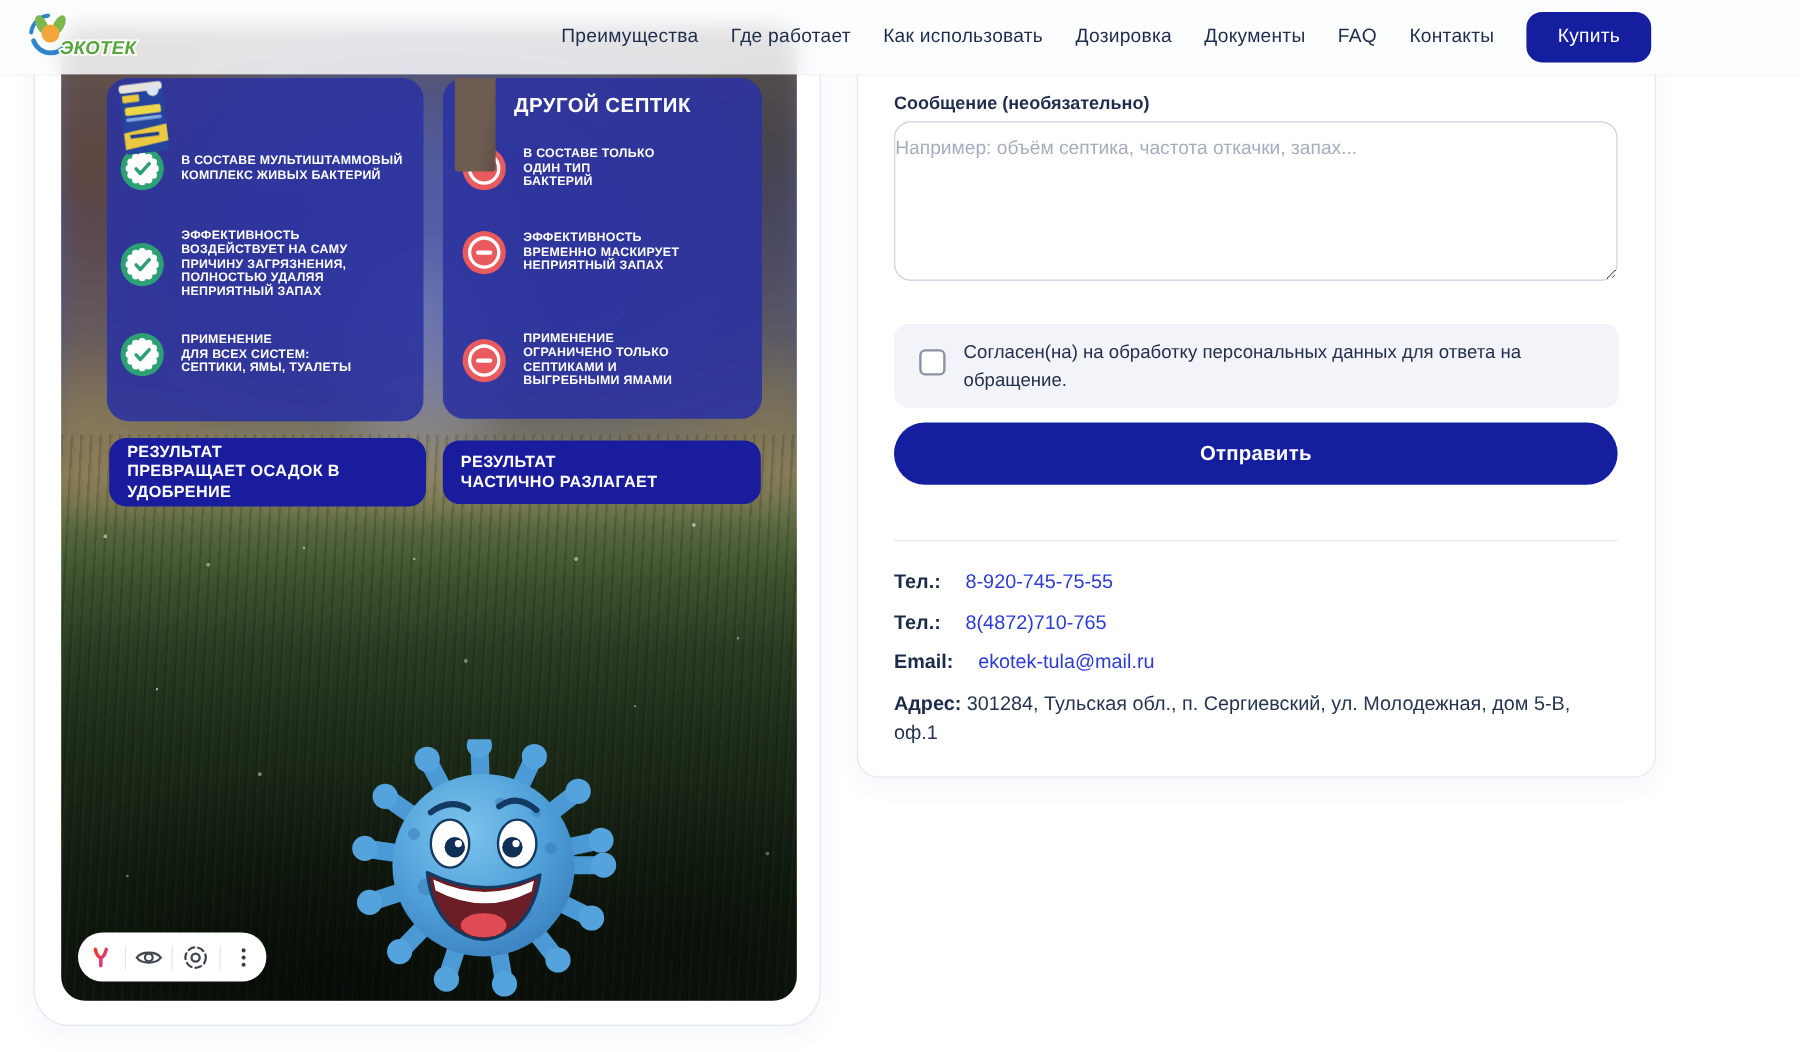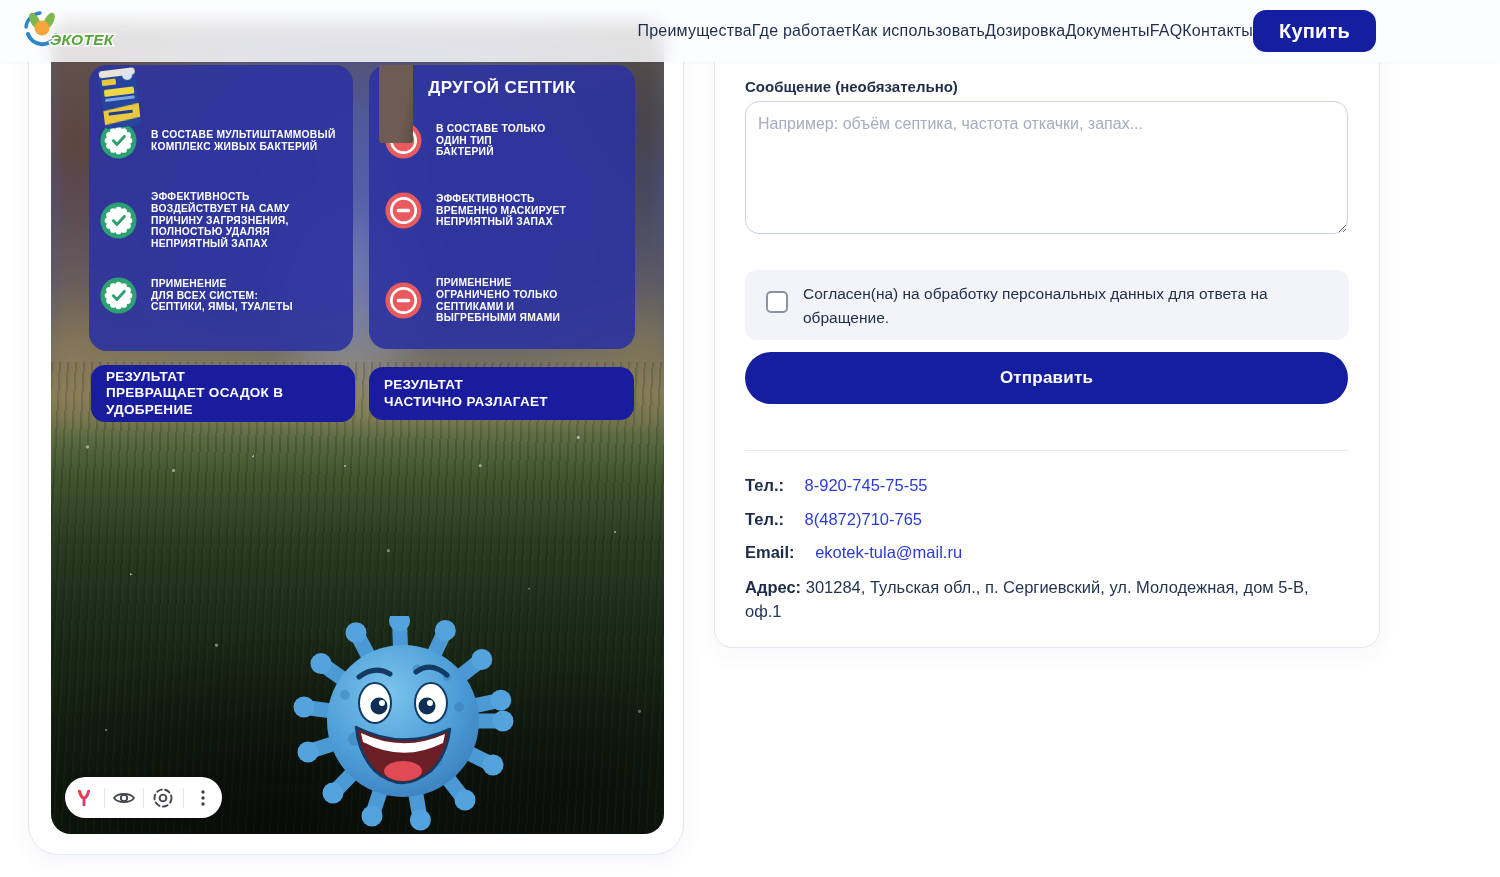--- a/index.html
+++ b/index.html
@@ -5,24 +5,24 @@
   * { box-sizing: border-box; margin: 0; padding: 0; }
   html,body { background:#fff; }
   body { font-family: "Liberation Sans", sans-serif; }
   #stage { position: relative; width: 1500px; height: 877px; overflow: hidden; background: #fff; }
 
   
   .site-header { position:absolute; left:0; top:0; width:1500px; height:62px; z-index:50;
     background: rgba(252,253,255,.84); backdrop-filter: blur(9px); -webkit-backdrop-filter: blur(9px);
     box-shadow: 0 1px 2px rgba(20,40,90,.04); }
   .logo-wrap { position:absolute; left:20px; top:7px; width:96px; height:48px; cursor:pointer; }
-  .main-nav { position:absolute; right:124px; top:0; height:62px; display:flex; align-items:center; }
+  .main-nav { position:absolute; right:124px; top:0; height:62px; display:flex; align-items:center; gap:27px; }
   .nav-item { font-size:16px; font-weight:500; color:#1F2D4B; letter-spacing:.2px; cursor:pointer; white-space:nowrap; }
   .buy-btn { height:42px; padding:0 26px; border:none; border-radius:13px; background:#141E9F; color:#fff;
-    font-family:inherit; font-size:20px; font-weight:700; letter-spacing:.2px; cursor:pointer; }
+    font-family:inherit; font-size:16px; font-weight:400; letter-spacing:.2px; cursor:pointer; }
 
   
   .image-card { position:absolute; left:28px; top:-36px; width:656px; height:891px;
     background:#fff; border:1px solid #E2E8F4; border-radius:30px; box-shadow:0 8px 24px rgba(40,60,120,.05); z-index:1; }
   .photo { position:absolute; left:22px; top:56px; width:613px; height:813px; border-radius:20px; overflow:hidden;
     background: linear-gradient(180deg,#6B6258 0%,#5A5A74 10%,#4F5488 20%,#555878 32%,#6E6A60 40%,#857B5C 46%,
       #5C6B42 51%,#41552F 56%,#2A3B22 64%,#1C2A18 74%,#131E11 86%,#0E160D 100%); }
   .house-fx { position:absolute; left:0; top:0; width:100%; height:50%; filter:blur(10px);
     background:
       radial-gradient(300px 260px at 44% 40%, rgba(62,76,168,.65), transparent 70%),
@@ -87,21 +87,21 @@
   .tb-btn { width:28px; height:28px; border:none; background:transparent; display:flex; align-items:center; justify-content:center; cursor:pointer; padding:0; }
   .tb-sep { width:1px; height:20px; background:#E4E5E9; }
 
   
   .form-card { position:absolute; left:714px; top:-110px; width:666px; height:758px;
     background:#fff; border:1px solid #E2E7F2; border-radius:18px; box-shadow:0 8px 24px rgba(40,60,120,.04); z-index:1; }
   .cut-input { position:absolute; left:30px; top:66px; width:603px; height:52px; border:1.5px solid #CBD3E3;
     border-radius:12px; background:#fff; font-family:inherit; font-size:16px; padding:0 16px; color:#22304D; }
   .msg-label { position:absolute; left:30px; top:187px; font-size:15px; font-weight:700; color:#1F2D4D; }
   .msg-area { position:absolute; left:30px; top:210px; width:603px; height:133px; border:1.5px solid #C9D1E2;
-    border-radius:14px; padding:13px 12px; font-family:inherit; font-size:16px; color:#22304D; }
+    border-radius:14px; padding:13px 0; font-family:inherit; font-size:16px; color:#22304D; }
   .msg-area::placeholder { color:#A5ADBE; }
   .consent-box { position:absolute; left:30px; top:379px; width:604px; height:70px; background:#F2F4F9; border-radius:12px; }
   .consent-cb { position:absolute; left:21px; top:21px; width:22px; height:22px; appearance:none; -webkit-appearance:none;
     background:#fff; border:2px solid #8B93A3; border-radius:5px; cursor:pointer; }
   .consent-text { position:absolute; left:58px; top:12px; width:545px; font-size:15.5px; line-height:24px; color:#232F4B; }
   .submit-btn { position:absolute; left:30px; top:461px; width:603px; height:52px; border:none; border-radius:26px;
     background:#141E9F; color:#fff; font-family:inherit; font-size:17px; font-weight:600; letter-spacing:.2px; cursor:pointer; }
   .form-divider { position:absolute; left:30px; top:559px; width:603px; height:1px; background:#E4E8F1; }
   .contact-row { position:absolute; left:30px; width:603px; font-size:16.5px; line-height:24px; color:#25354F; }
   .contact-row .c-label { font-weight:700; color:#1C2B48; }

